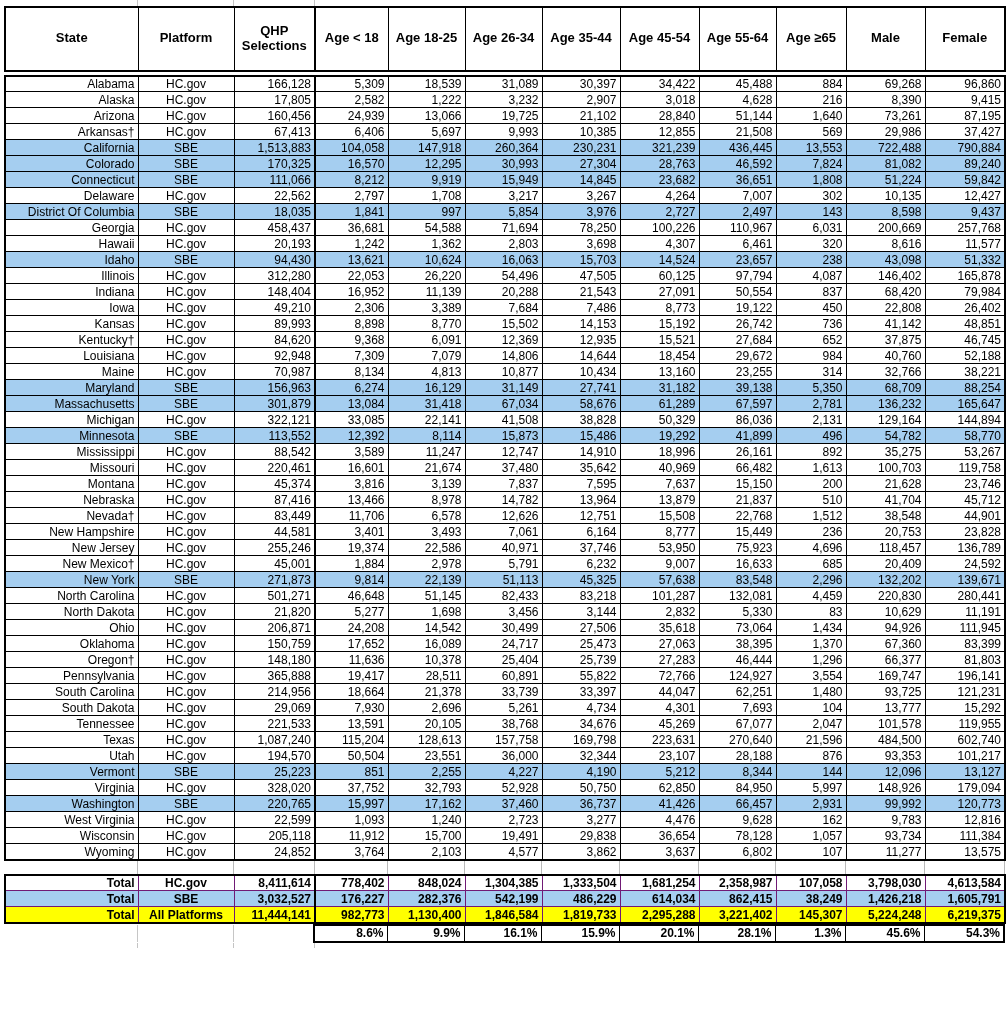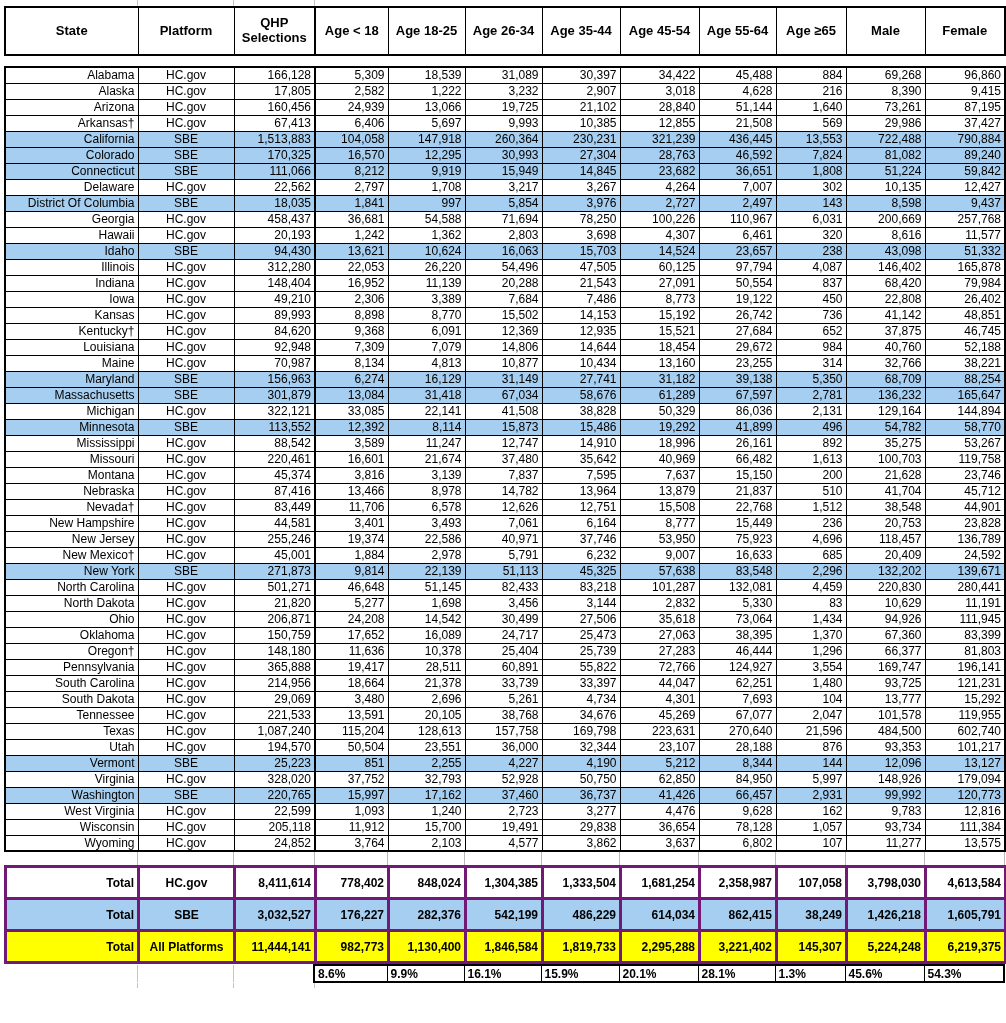--- a/index.html
+++ b/index.html
@@ -20,42 +20,42 @@
   col.c0 { width: 133px; } col.c1 { width: 96px; }  col.c2 { width: 81px; }
   col.c3 { width: 73px; }  col.c4 { width: 77px; }  col.c5 { width: 77px; }
   col.c6 { width: 78px; }  col.c7 { width: 79px; }  col.c8 { width: 77px; }
   col.c9 { width: 70px; }  col.c10 { width: 79px; } col.c11 { width: 80px; }
 
   
   table.hdr { border: 2px solid #000; }
   table.hdr th {
     border: 1px solid #000;
     font-size: 13px; font-weight: bold; text-align: center;
-    height: 48px; padding: 8px 2px; white-space: normal; line-height: 1.15;
+    height: 48px; padding: 16px 2px; white-space: normal; line-height: 1.15;
   }
 
   
-  table.data { border: 2px solid #000; margin-top: 10px; }
+  table.data { border: 2px solid #000; margin-top: 3px; }
   table.data td { border: 1px solid #000; height: 16px; font-size: 12px; padding: 0 3px; }
   td.state { text-align: right; }
   td.platform { text-align: center; }
   td.num { text-align: right; }
   .agecut { border-left: 2px solid #000 !important; }
   tr.sbe td { background: #A5CEF0; }
 
   
   table.gap td { height: 13px; border-right: 1px solid #b9b9b9; }
 
   
   table.totals { border: 2px solid #000; }
-  table.totals td { border: 3px solid #701a75; height: 32px; font-size: 12px; font-weight: bold; padding: 0 3px; }
+  table.totals td { border: 1px solid #701a75; height: 16px; font-size: 12px; font-weight: bold; padding: 0 3px; }
   table.totals tr.all td { background: #FFFF00; }
 
   
-  table.pct td { height: 17px; font-size: 12px; font-weight: bold; text-align: left; padding: 0 3px; }
+  table.pct td { height: 17px; font-size: 12px; font-weight: bold; text-align: right; padding: 0 3px; }
   table.pct td.blank { border: 0; border-right: 1px solid #c6c6c6; background: #fff; }
   table.pct td.boxed { border: 1px solid #000; border-top: 2px solid #000; border-bottom: 2px solid #000; }
   table.pct td.boxfirst { border-left: 2px solid #000; }
   table.pct td.boxlast { border-right: 2px solid #000; }
 
   
   .tick { position: absolute; width: 1px; background: #c4c4c4; }
 </style>
 </head>
 <body>
@@ -658,21 +658,21 @@
           <td class="num">44,047</td>
           <td class="num">62,251</td>
           <td class="num">1,480</td>
           <td class="num">93,725</td>
           <td class="num">121,231</td>
         </tr>
         <tr>
           <td class="state">South Dakota</td>
           <td class="platform">HC.gov</td>
           <td class="num">29,069</td>
-          <td class="num agecut">3,480</td>
+          <td class="num agecut">7,930</td>
           <td class="num">2,696</td>
           <td class="num">5,261</td>
           <td class="num">4,734</td>
           <td class="num">4,301</td>
           <td class="num">7,693</td>
           <td class="num">104</td>
           <td class="num">13,777</td>
           <td class="num">15,292</td>
         </tr>
         <tr>

